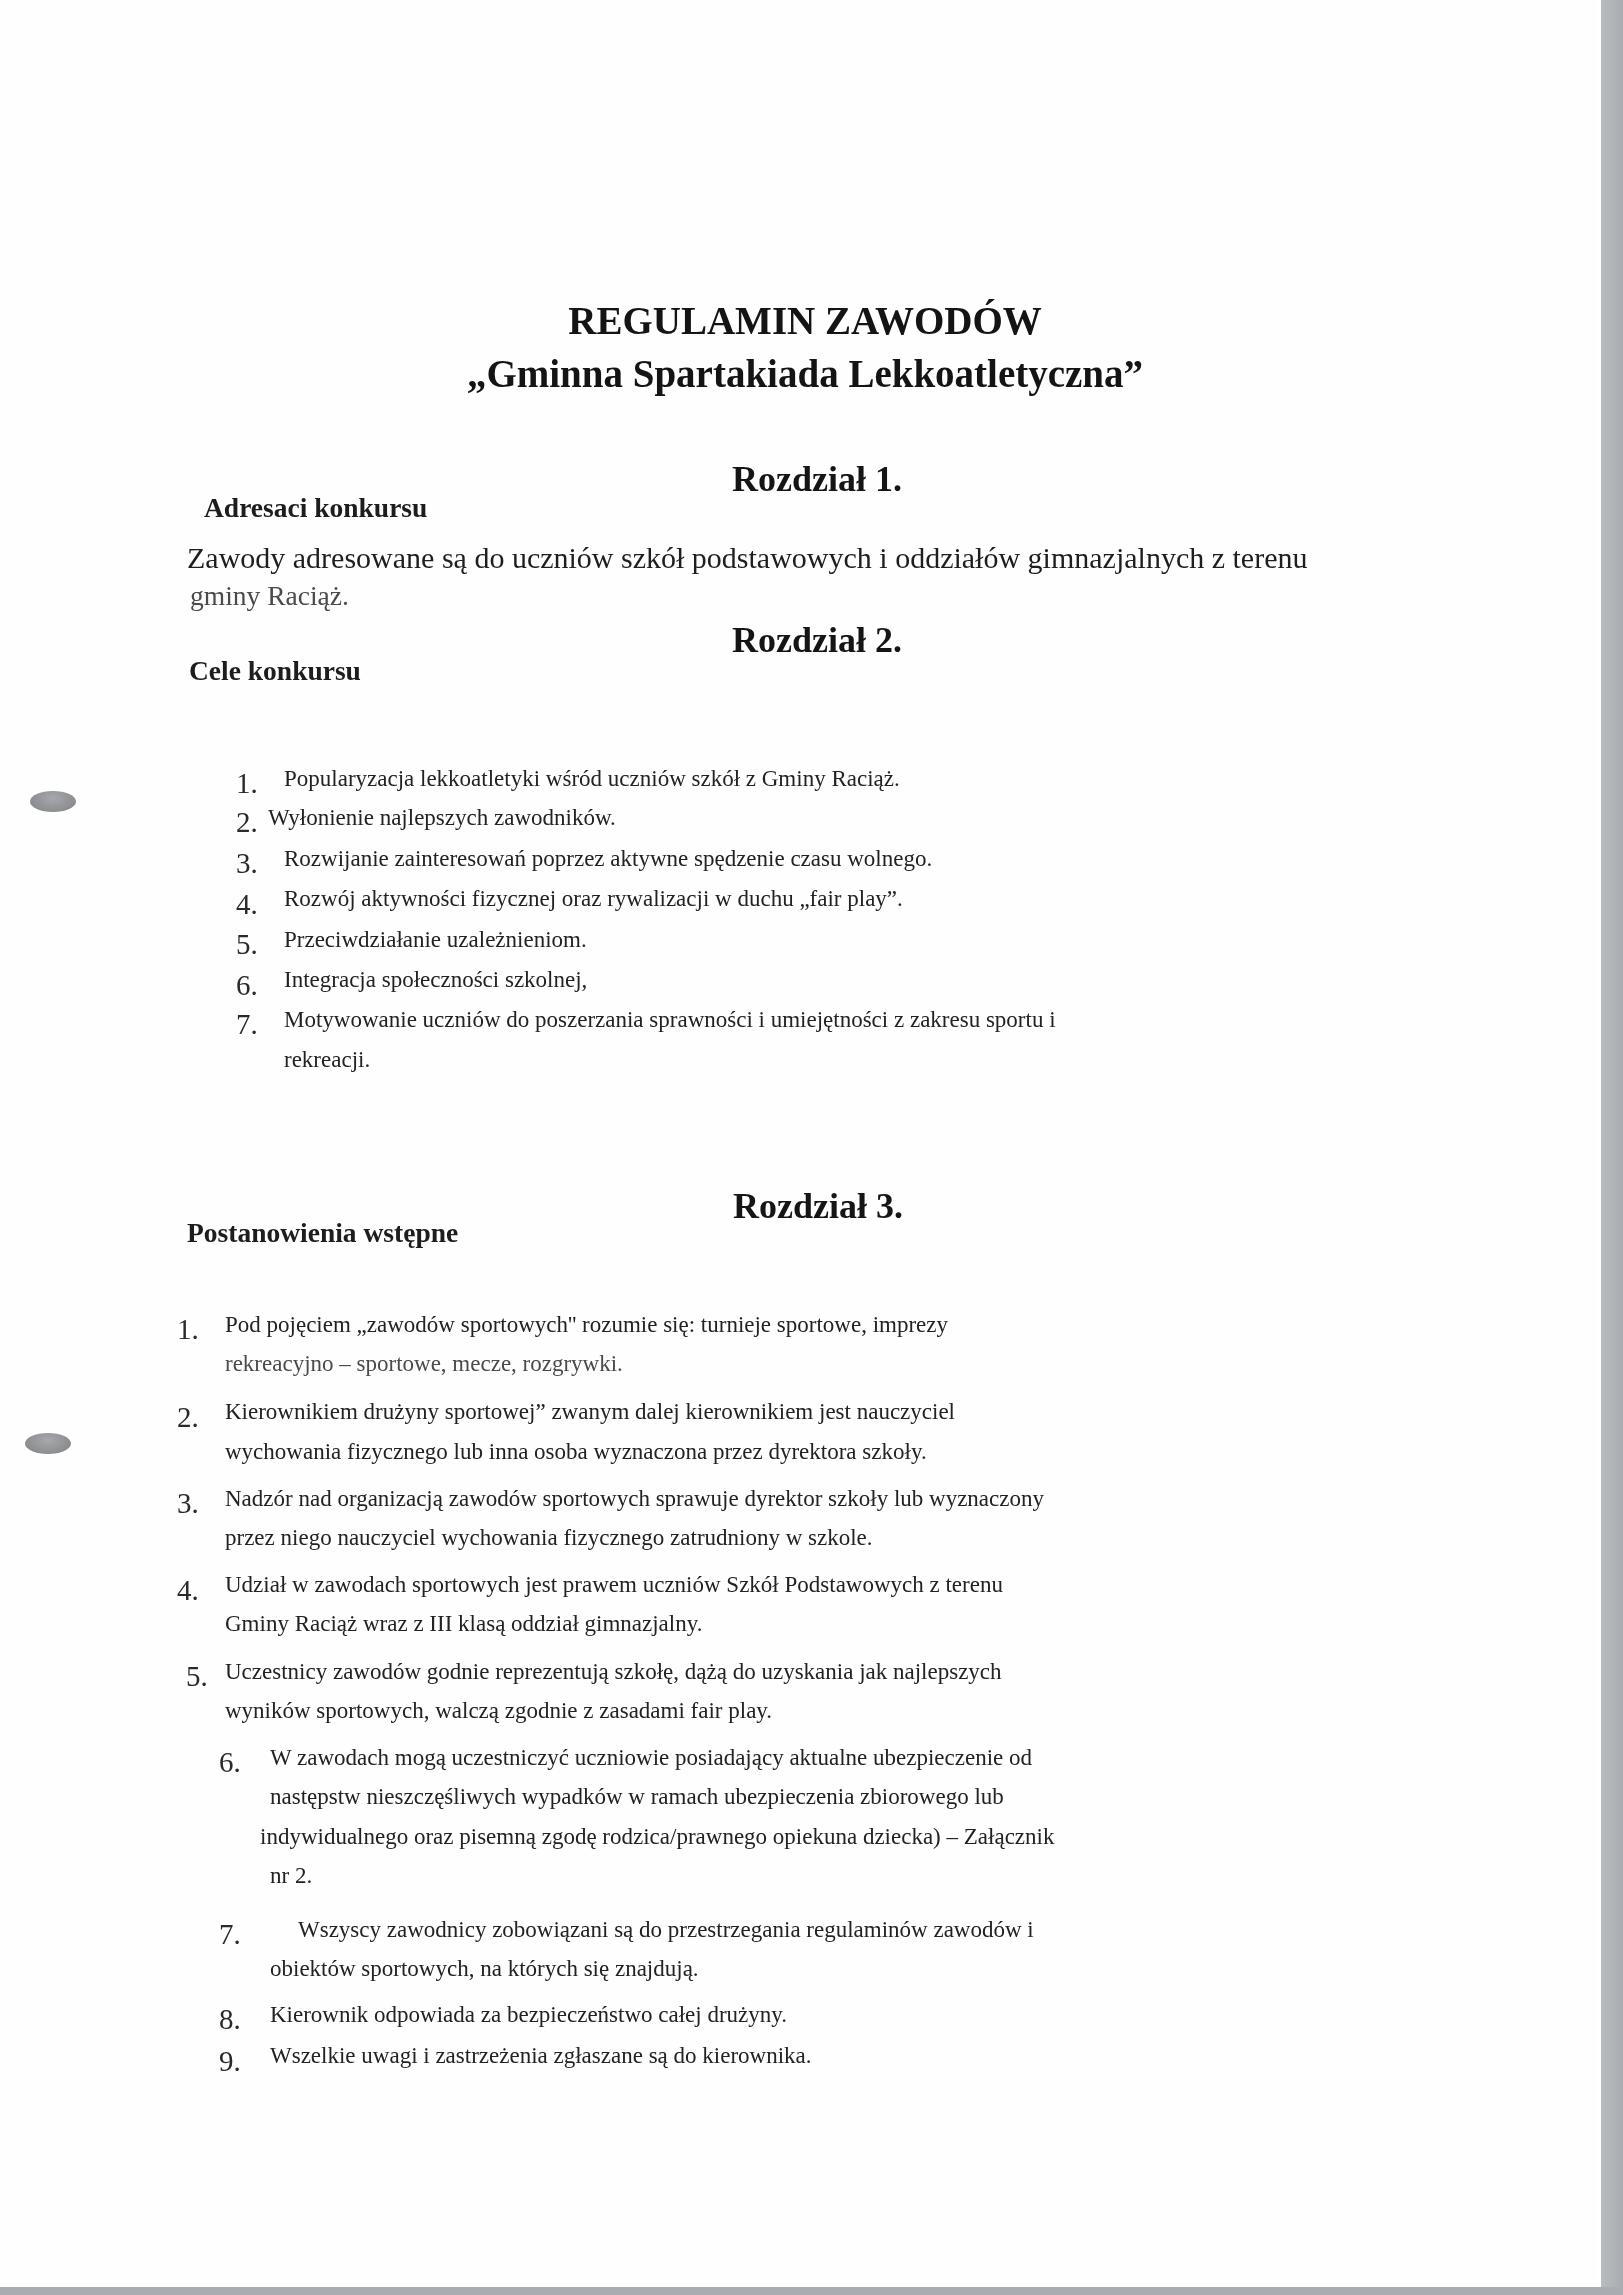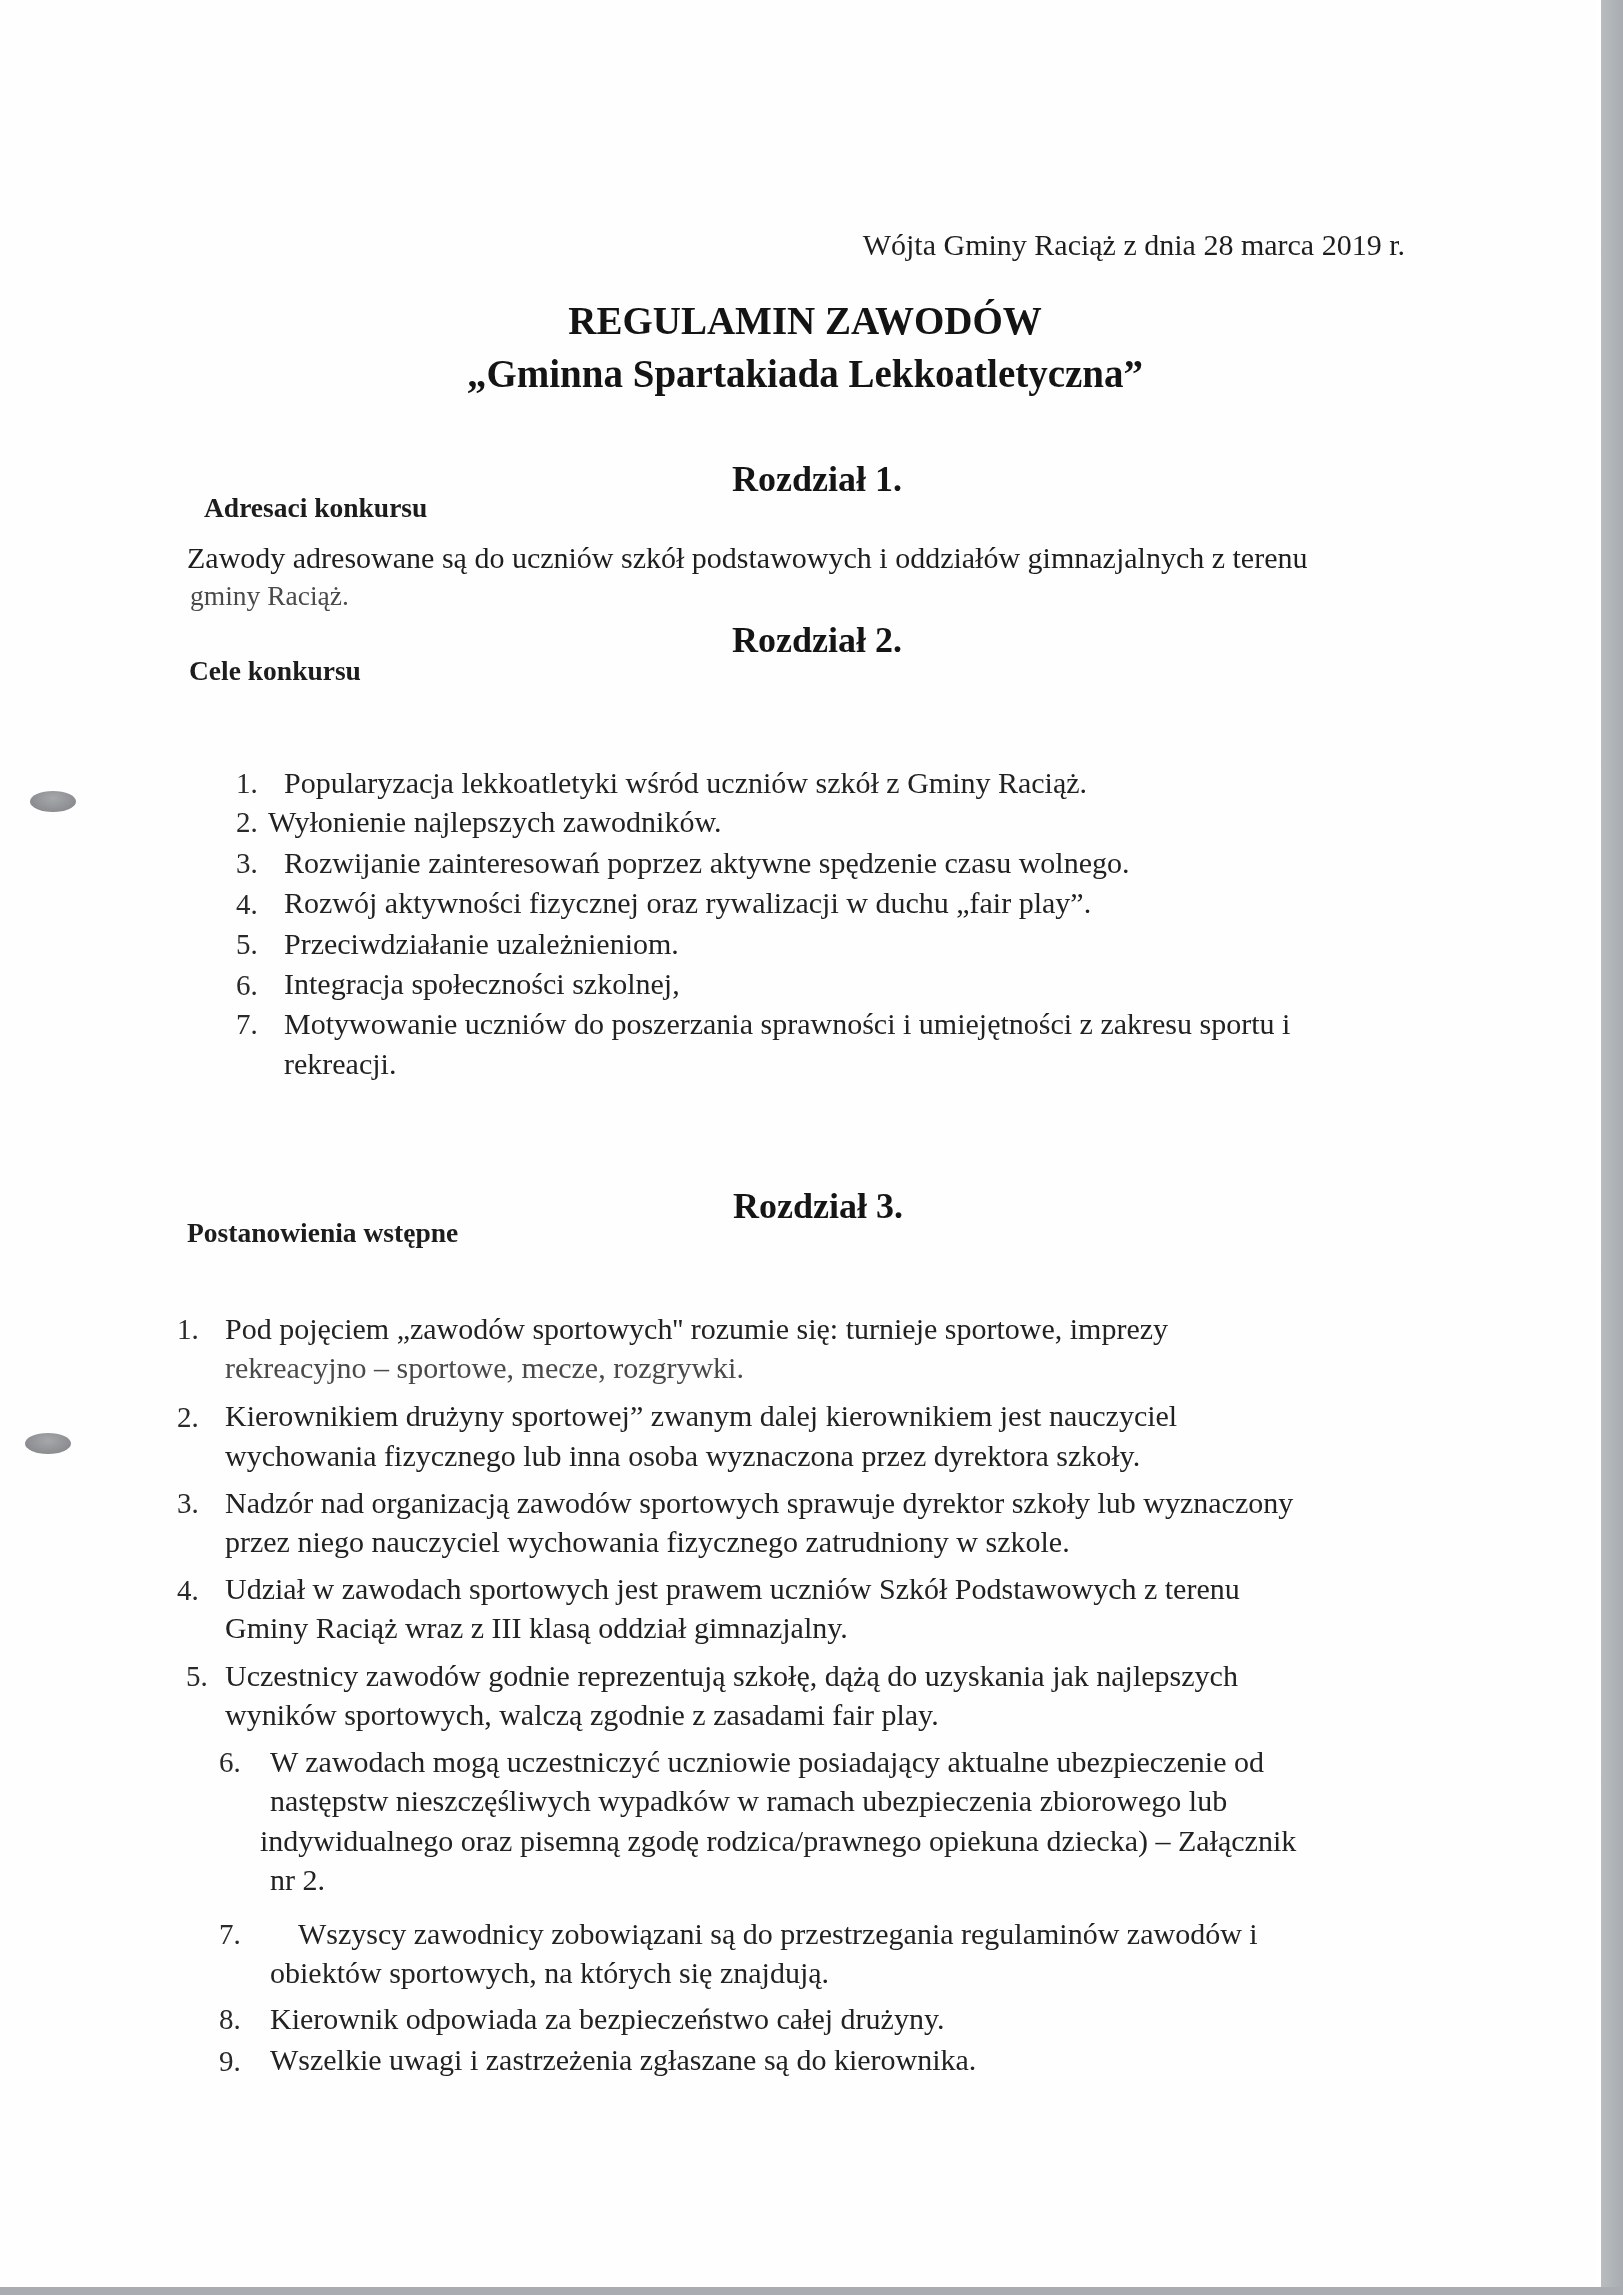--- a/index.html
+++ b/index.html
@@ -68,34 +68,33 @@
   }
   .body-text {
     font-size: 30px;
     color: #1e1e1e;
   }
   .list-num {
     font-size: 29px;
     color: #2a2a2a;
   }
   .list-text {
-    font-size: 30px;
+    font-size: 23px;
     color: #222;
   }
   .light { color: #4a4a4a; }
 </style>
 </head>
 <body>
 
 <div class="page">
 
   <div class="punch-hole" style="left:30px; top:791px;"></div>
   <div class="punch-hole" style="left:25px; top:1433px;"></div>
 
-  <div class="abs annex-line" style="top:225px;">Wójta Gminy Raciąż z dnia 28 marca 2019 r.</div>
 
   <div class="abs title" style="top:298px; left:-6.5px;">REGULAMIN ZAWODÓW</div>
   <div class="abs title" style="top:351px; left:-6.5px;">„Gminna Spartakiada Lekkoatletyczna”</div>
 
   <div class="abs chapter" style="left:732px; top:458px;">Rozdział 1.</div>
   <div class="abs section-head" style="left:204px; top:492px;">Adresaci konkursu</div>
   <div class="abs body-text" style="left:187px; top:541px;">Zawody adresowane są do uczniów szkół podstawowych i oddziałów gimnazjalnych z terenu</div>
   <div class="abs body-text light" style="left:190px; top:580px; font-size:27.5px;">gminy Raciąż.</div>
 
   <div class="abs chapter" style="left:732px; top:619px;">Rozdział 2.</div>

